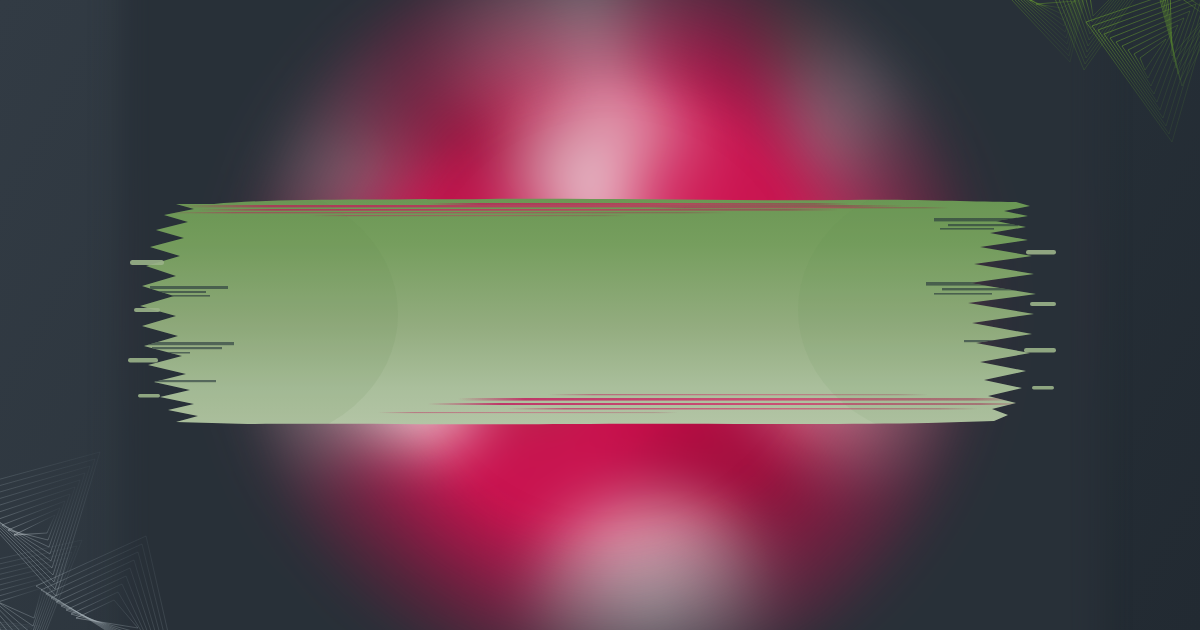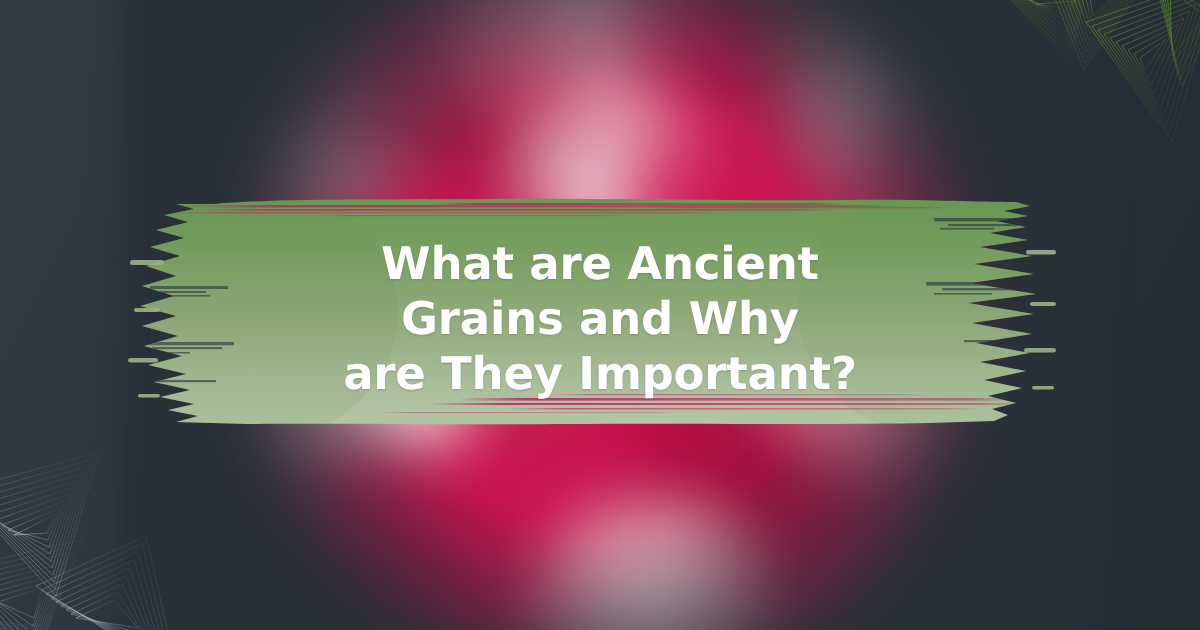--- a/index.html
+++ b/index.html
@@ -324,17 +324,14 @@
         <rect x="0" y="168" width="30" height="4.5" rx="2.2"></rect>
         <rect x="10" y="204" width="22" height="3.5" rx="1.7"></rect>
         <rect x="898" y="60" width="30" height="4.5" rx="2.2"></rect>
         <rect x="902" y="112" width="26" height="4" rx="2"></rect>
         <rect x="896" y="158" width="32" height="4.5" rx="2.2"></rect>
         <rect x="904" y="196" width="22" height="3.5" rx="1.7"></rect>
       </g>
     </svg>
   </div>
 
-  <div class="headline">What are Ancient
-Grains and Why
-are They Important?</div>
 
 </div>
 
 </body></html>

